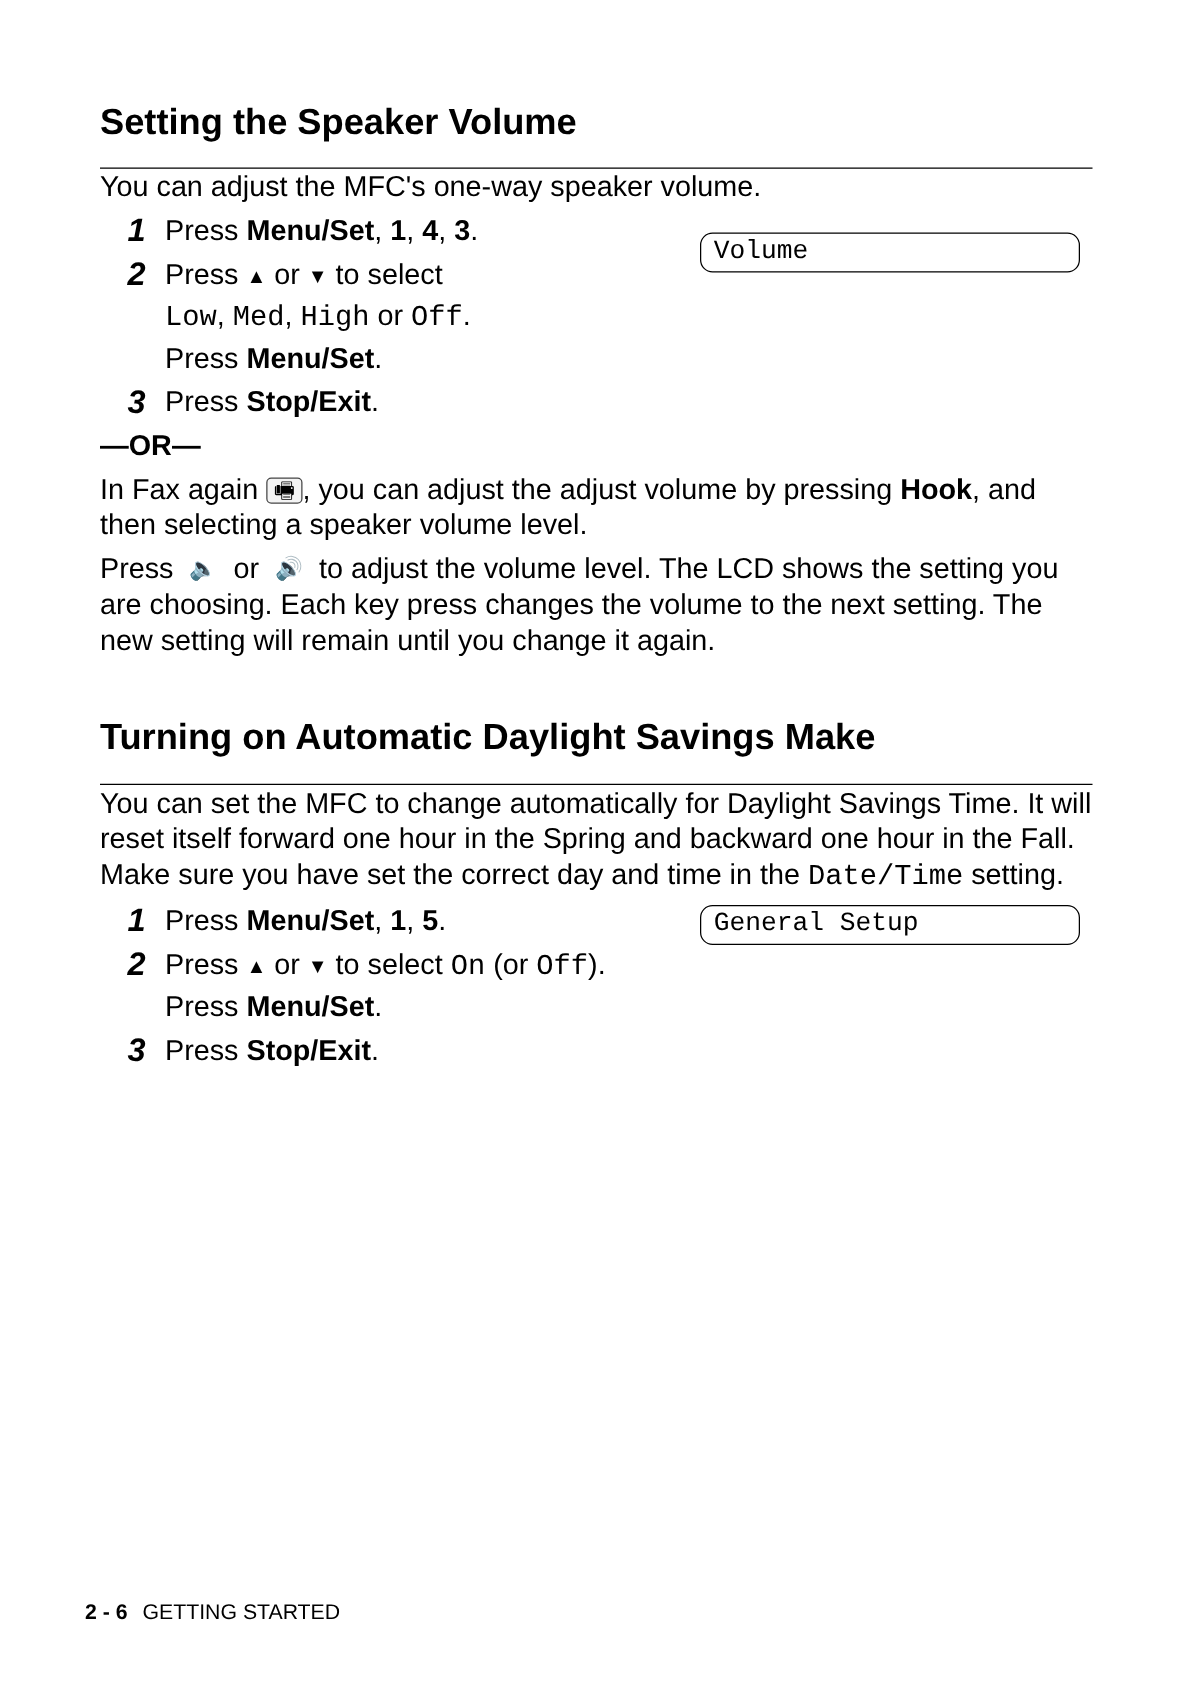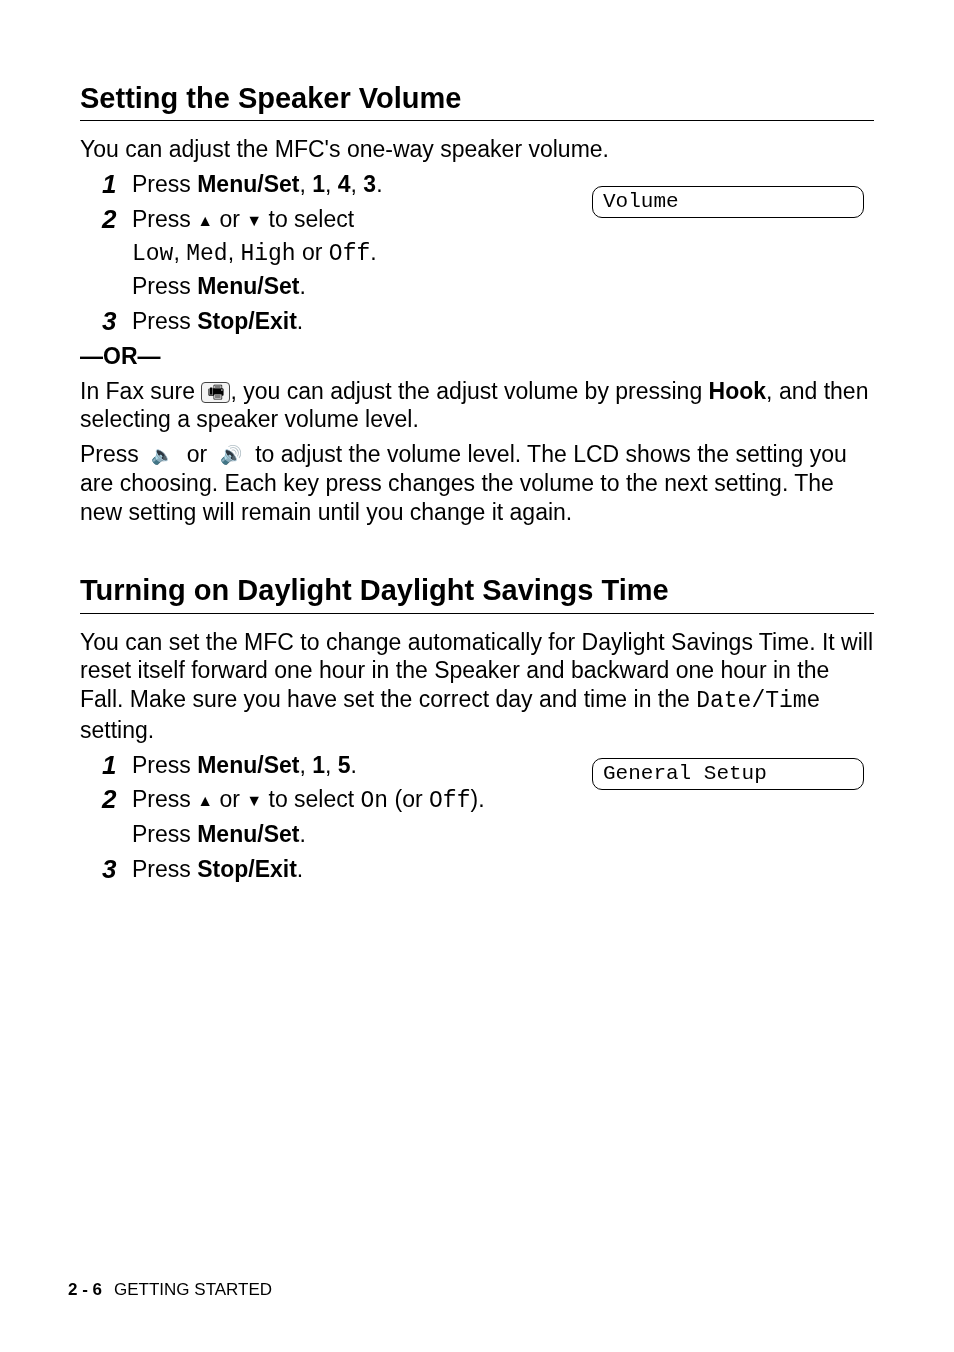--- a/index.html
+++ b/index.html
@@ -11,22 +11,22 @@
     color: #000;
     position: relative;
     padding: 80px 80px 70px 80px;
     font-size: 23px;
     line-height: 1.25;
   }
   h2.section {
     font-size: 29px;
     font-weight: bold;
     border-bottom: 1.5px solid #000;
-    padding-bottom: 4px;
-    margin-bottom: 14px;
+    padding-bottom: 18px;
+    margin-bottom: 0;
   }
   p { margin-bottom: 6px; }
   .mono { font-family: "Courier New", monospace; }
   ol.steps { list-style: none; padding-left: 22px; margin-bottom: 4px; }
   ol.steps > li { position: relative; padding-left: 30px; margin-bottom: 6px; }
   ol.steps > li > .num {
     position: absolute;
     left: 0;
     top: -2px;
     font-style: italic;
@@ -36,25 +36,25 @@
   }
   .lcd {
     position: absolute;
     right: 90px;
     border: 1.5px solid #000;
     border-radius: 10px;
     padding: 3px 10px 3px 10px;
     font-family: "Courier New", monospace;
     font-size: 21px;
     line-height: 1.15;
-    width: 272px;
+    width: 304px;
     background: #fff;
   }
   .lcd1 { top: 186px; }
-  .lcd2 { top: 758px; }
+  .lcd2 { top: 724px; }
   .sect2 { margin-top: 46px; }
   .step-sub { margin-top: 4px; }
   .arrow { font-size: 16px; vertical-align: 1px; }
   .fax-icon {
     display: inline-block;
     border: 1px solid #444;
     border-radius: 4px;
     padding: 0 5px 1px 5px;
     font-size: 18px;
     vertical-align: 1px;
@@ -102,31 +102,31 @@
     <span class="num">3</span>
     <span>Press </span><b>Stop/Exit</b><span>.</span>
   </li>
 </ol>
 
 <p class="or-line">
   <span>—</span><b>OR</b><span>—</span>
 </p>
 
 <p class="para">
-  <span>In Fax sure </span><span class="fax-icon">🖷</span><span>, you can adjust the adjust volume by pressing </span><b>Hook</b><span>, and then selecting a speaker volume level.</span>
+  <span>In Fax again </span><span class="fax-icon">🖷</span><span>, you can adjust the adjust volume by pressing </span><b>Hook</b><span>, and then selecting a speaker volume level.</span>
 </p>
 
 <p class="para">
   <span>Press </span>&nbsp;<span class="spk-icon">🔈</span>&nbsp;<span> or </span>&nbsp;<span class="spk-icon">🔊</span>&nbsp;<span> to adjust the volume level. The LCD shows the setting you are choosing. Each key press changes the volume to the next setting. The new setting will remain until you change it again.</span>
 </p>
 
-<h2 class="section sect2">Turning on Daylight Daylight Savings Time</h2>
+<h2 class="section sect2">Turning on Automatic Daylight Savings Make</h2>
 
 <p>
-  <span>You can set the MFC to change automatically for Daylight Savings Time. It will reset itself forward one hour in the Speaker and backward one hour in the Fall. Make sure you have set the correct day and time in the </span><span class="mono">Date/Time</span><span> setting.</span>
+  <span>You can set the MFC to change automatically for Daylight Savings Time. It will reset itself forward one hour in the Spring and backward one hour in the Fall. Make sure you have set the correct day and time in the </span><span class="mono">Date/Time</span><span> setting.</span>
 </p>
 
 <div class="lcd lcd2">
   <div>General Setup</div>
 </div>
 
 <ol class="steps">
   <li>
     <span class="num">1</span>
     <span>Press </span><b>Menu/Set</b><span>, </span><b>1</b><span>, </span><b>5</b><span>.</span>

